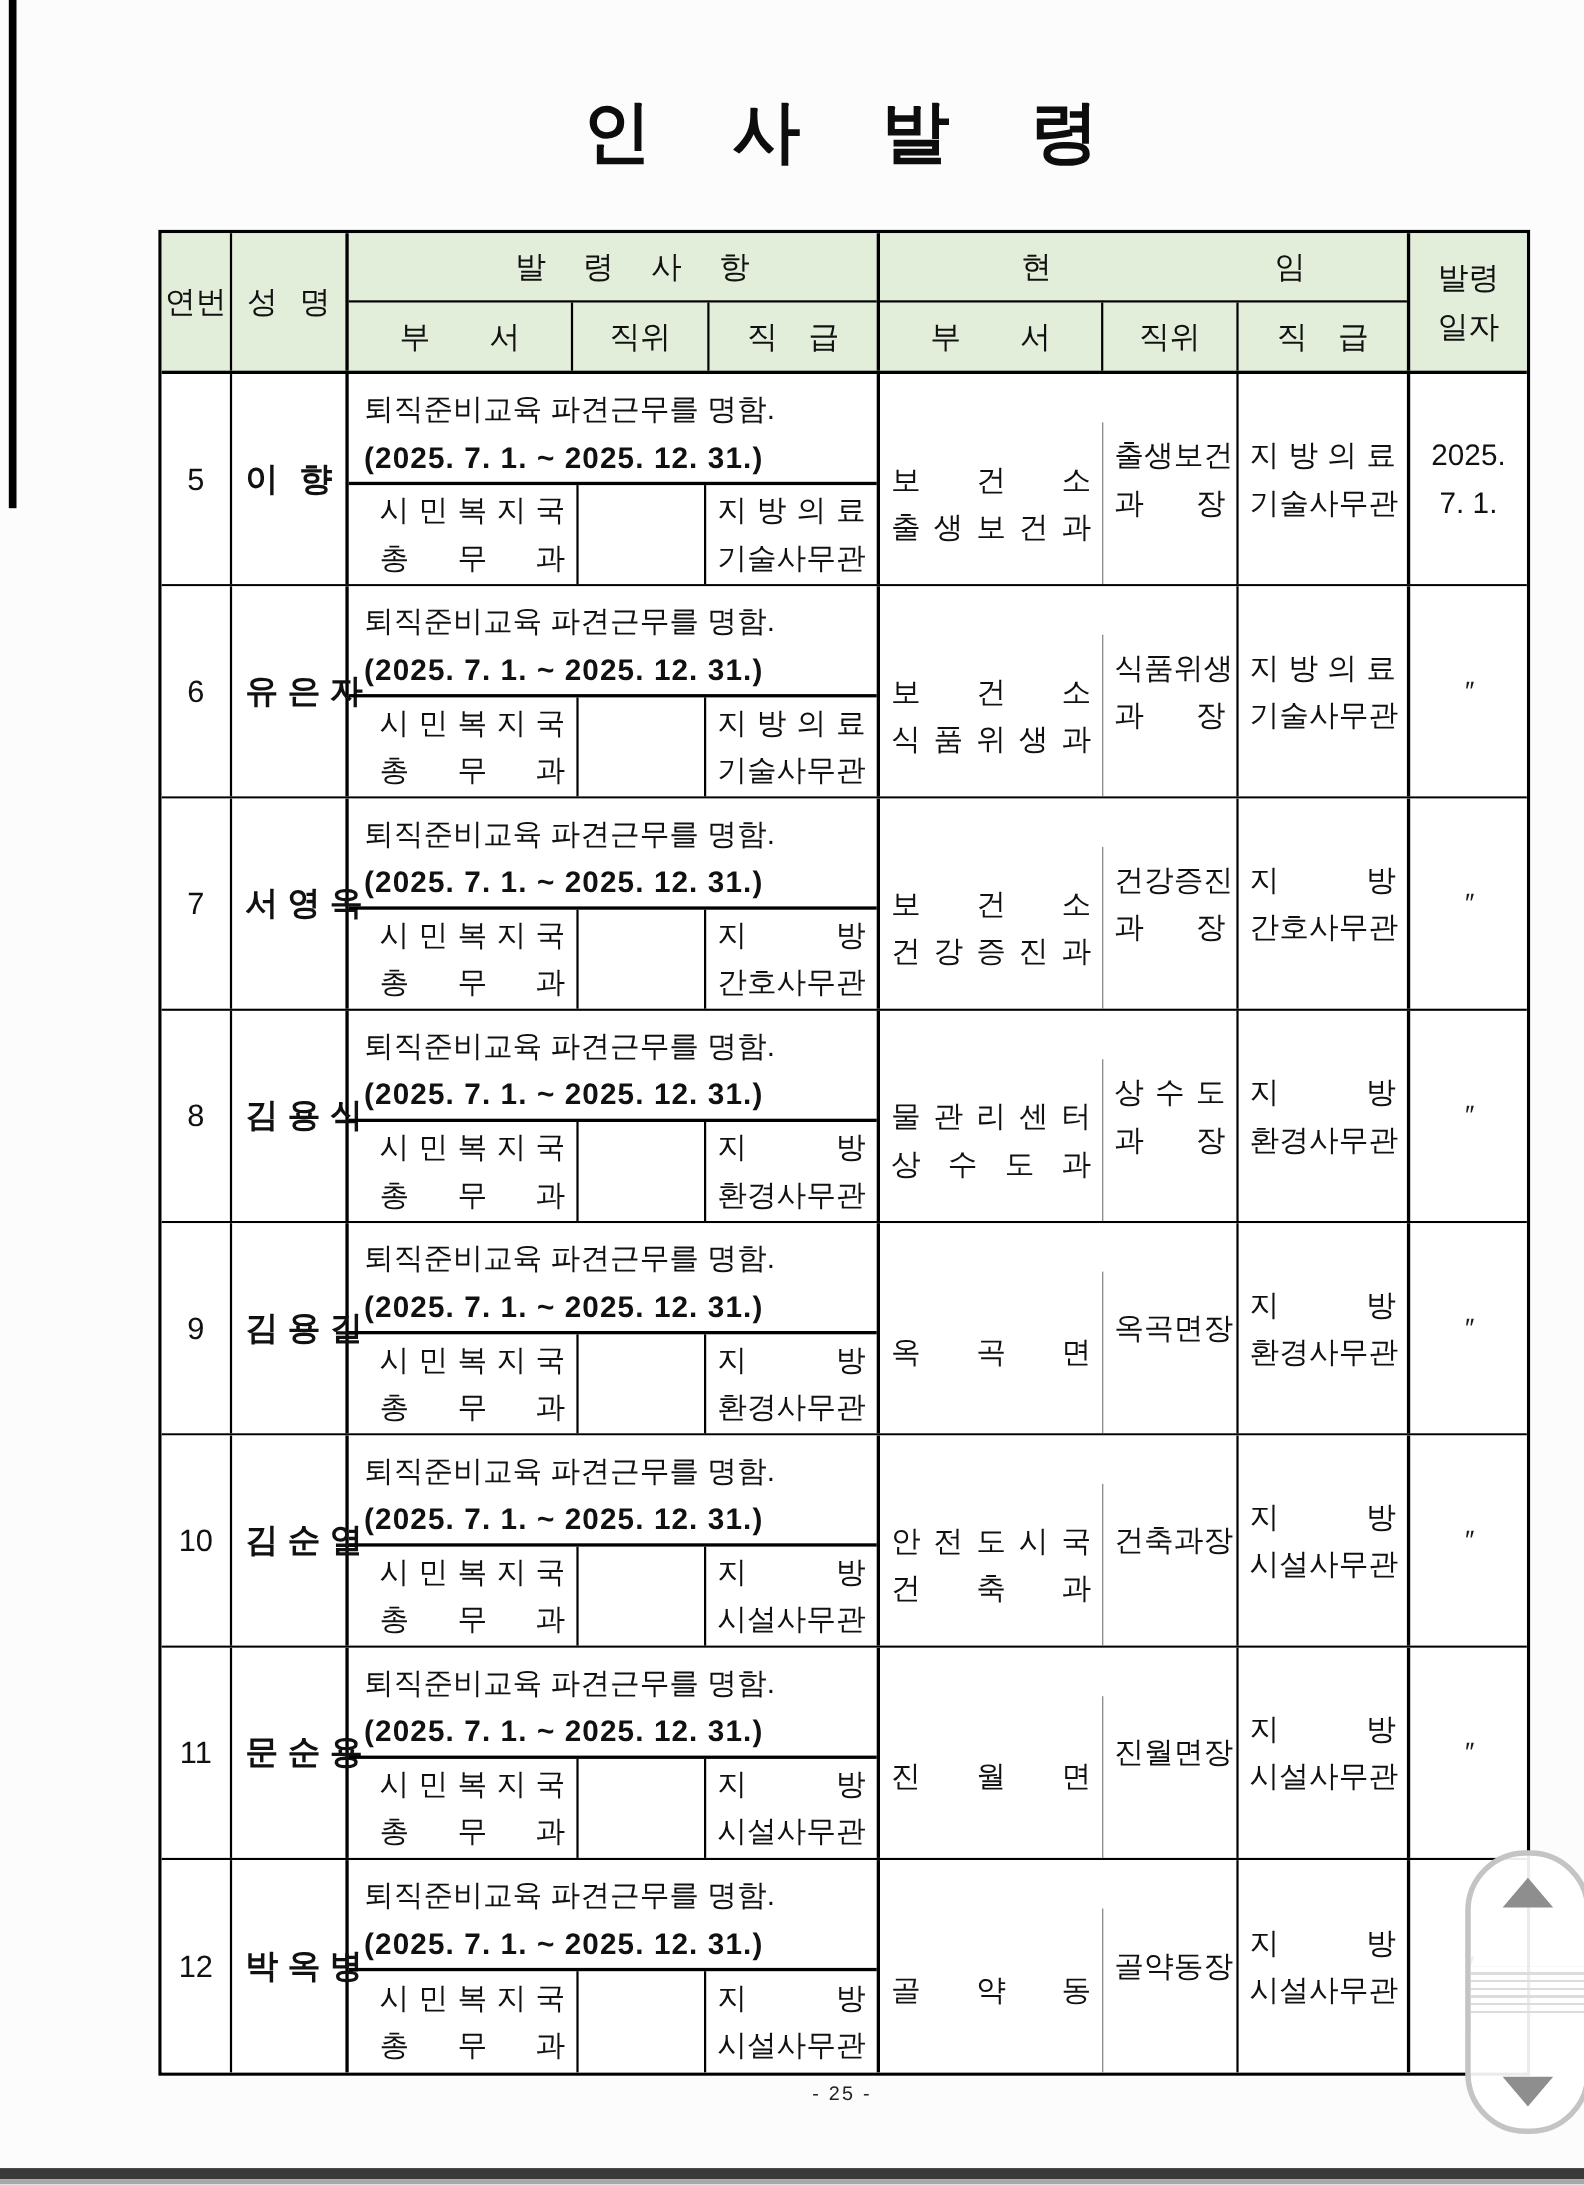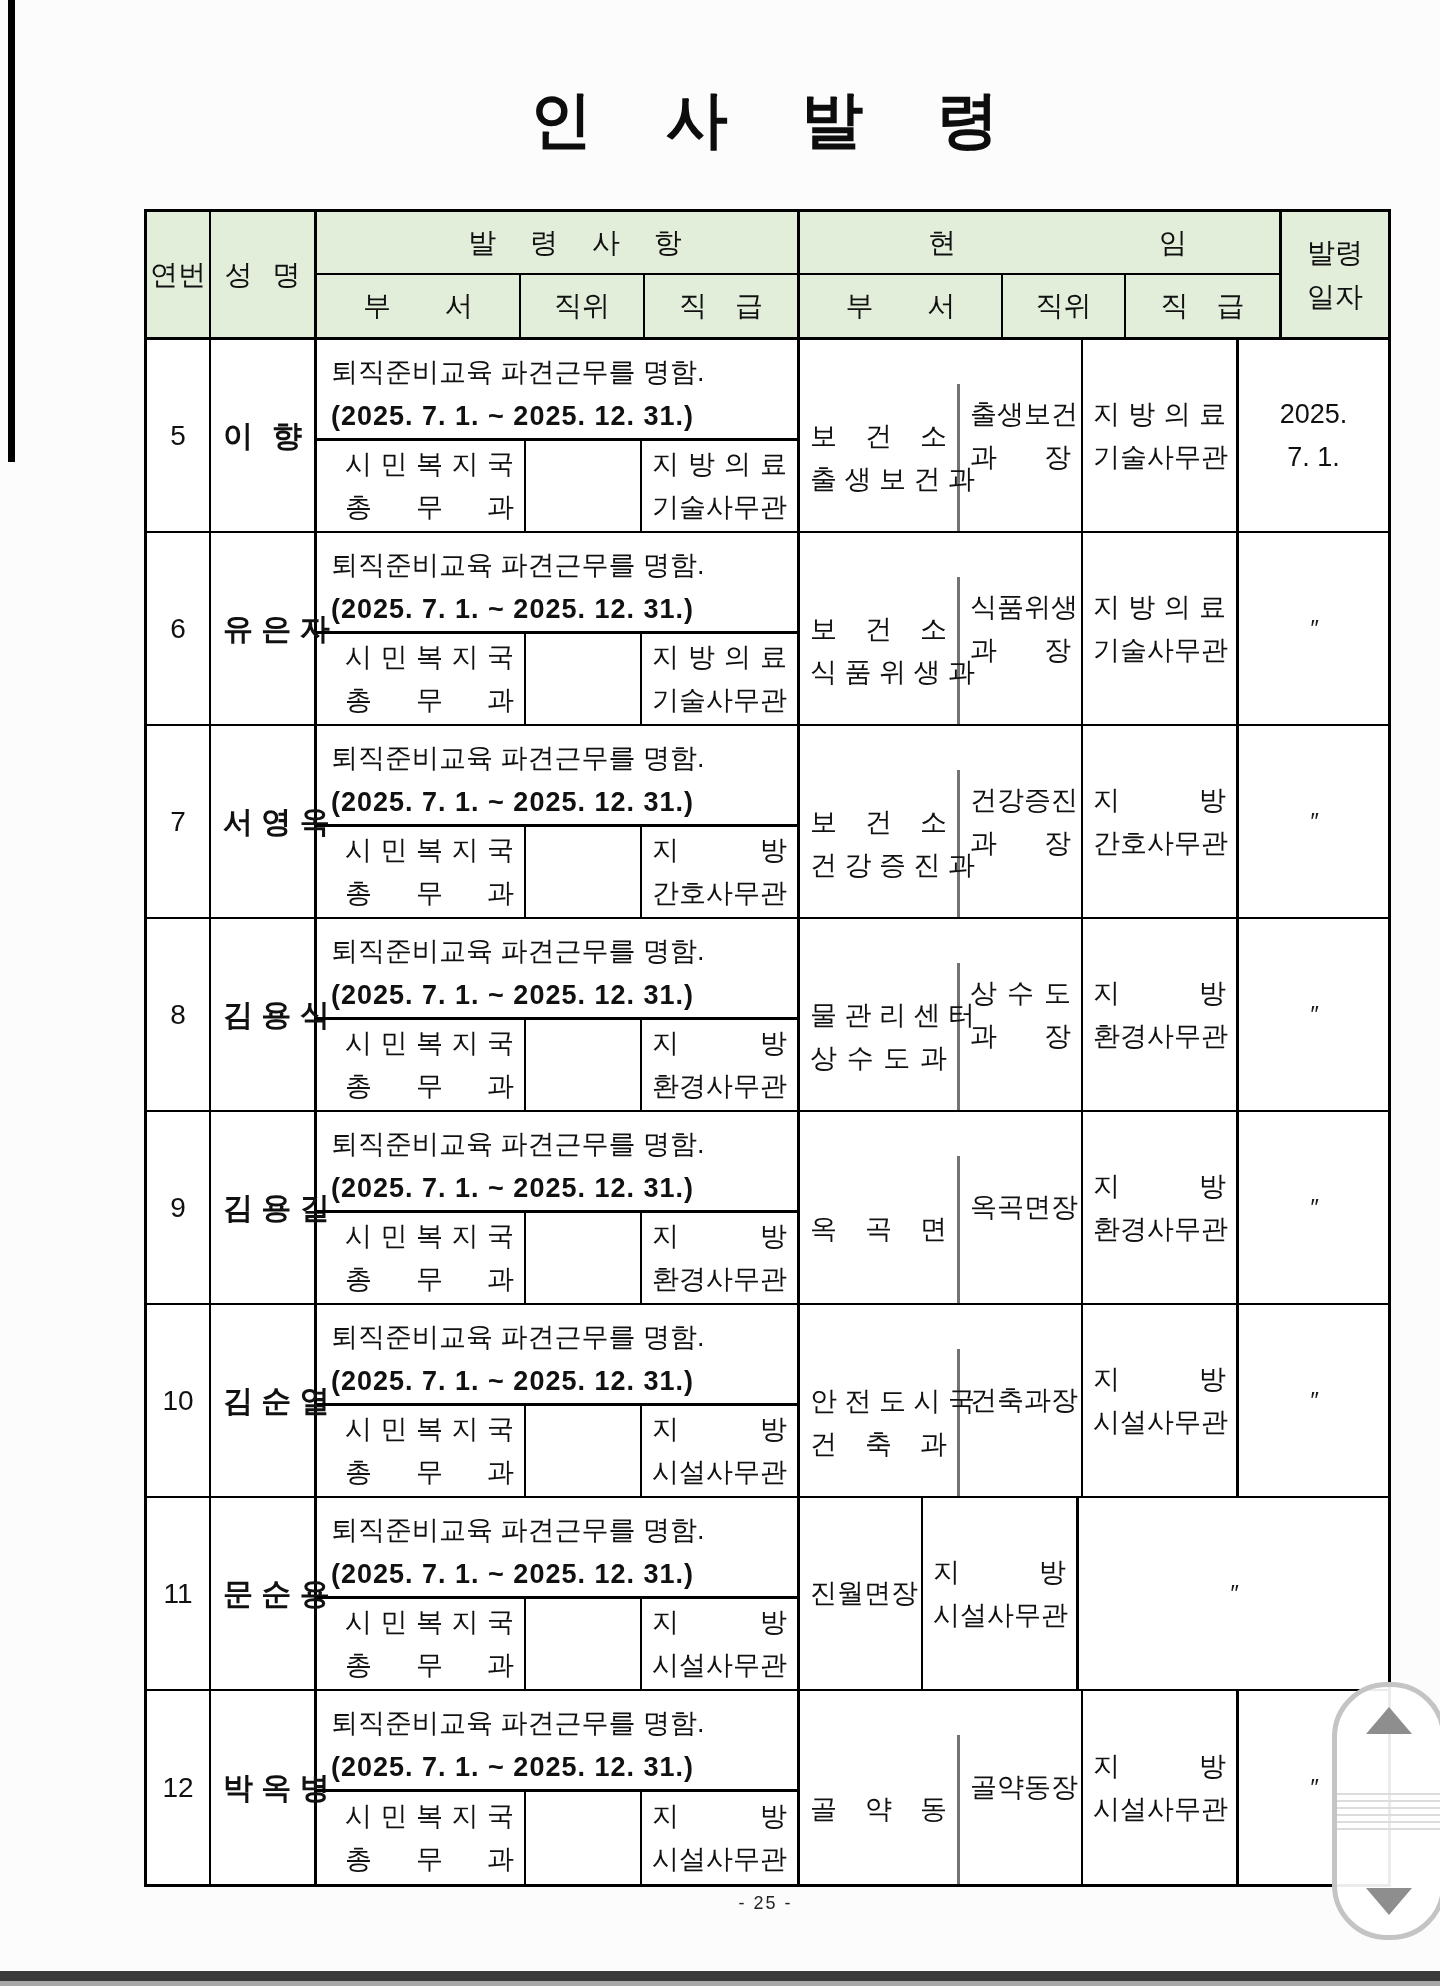--- a/index.html
+++ b/index.html
@@ -49,21 +49,21 @@
   .c2 .jline{font-size:30px;font-weight:700;padding:0 12px;}
   .order-group{width:483px;border-right:3px solid #000;display:flex;flex-direction:column;}
   .order-top{height:101px;border-bottom:3px solid #000;padding:14px 0 0 14px;}
   .order-top .oline1{line-height:36px;}
   .order-top .oline2{line-height:36px;margin-top:8px;font-weight:700;letter-spacing:1px;}
   .order-bottom{flex:1;display:flex;padding-left:18px;}
   .order-bottom .cell{height:100%;}
   .c3{width:204px;border-right:2px solid #000;}
   .c4{width:124px;border-right:2px solid #000;}
   .c5{flex:1;}
-  .c6{width:160px;border-right:3px solid #737373;margin-top:44px;}
+  .c6{width:203px;border-right:1px solid #737373;margin-top:44px;}
   .c7{width:123px;border-right:2px solid #000;}
   .c8{width:156px;border-right:3px solid #000;}
   .c9{flex:1;}
   .c9 .jline{text-align:center;text-align-last:center;}
 
   .jline{width:100%;line-height:43px;text-align:justify;text-align-last:justify;
     white-space:nowrap;padding:0 10px;}
   .jline.ditto{font-size:24px;font-style:italic;line-height:36px;color:#1a1a1a;}
 
   
@@ -359,20 +359,23 @@
                 <div class="jline">시 민 복 지 국</div>
                 <div class="jline">총 무 과</div>
               </div>
         <div class="cell c4"></div>
         <div class="cell c5">
                 <div class="jline">지 방</div>
                 <div class="jline">시설사무관</div>
               </div>
       </div>
     </div>
+    <div class="cell c6">
+            <div class="jline">진 월 면</div>
+          </div>
     <div class="cell c7">
             <div class="jline">진월면장</div>
           </div>
     <div class="cell c8">
             <div class="jline">지 방</div>
             <div class="jline">시설사무관</div>
           </div>
     <div class="cell c9">
             <div class="jline ditto">″</div>
           </div>

